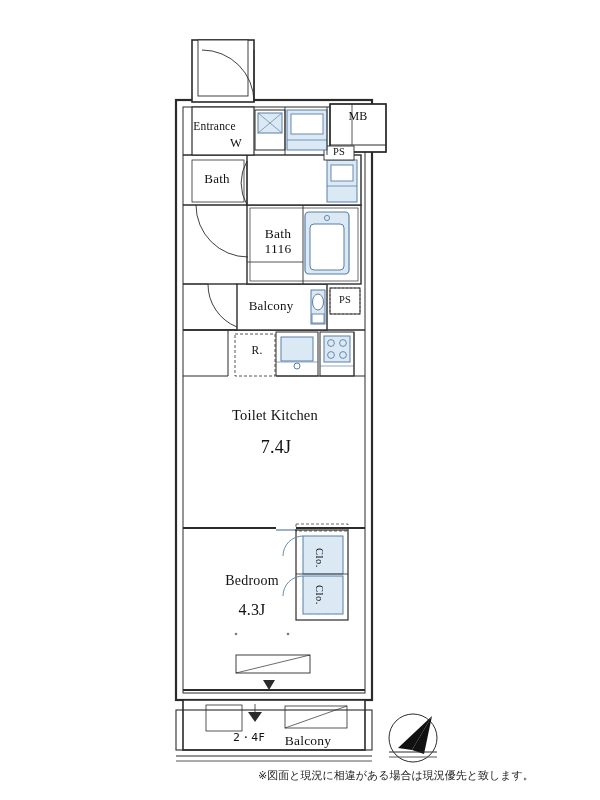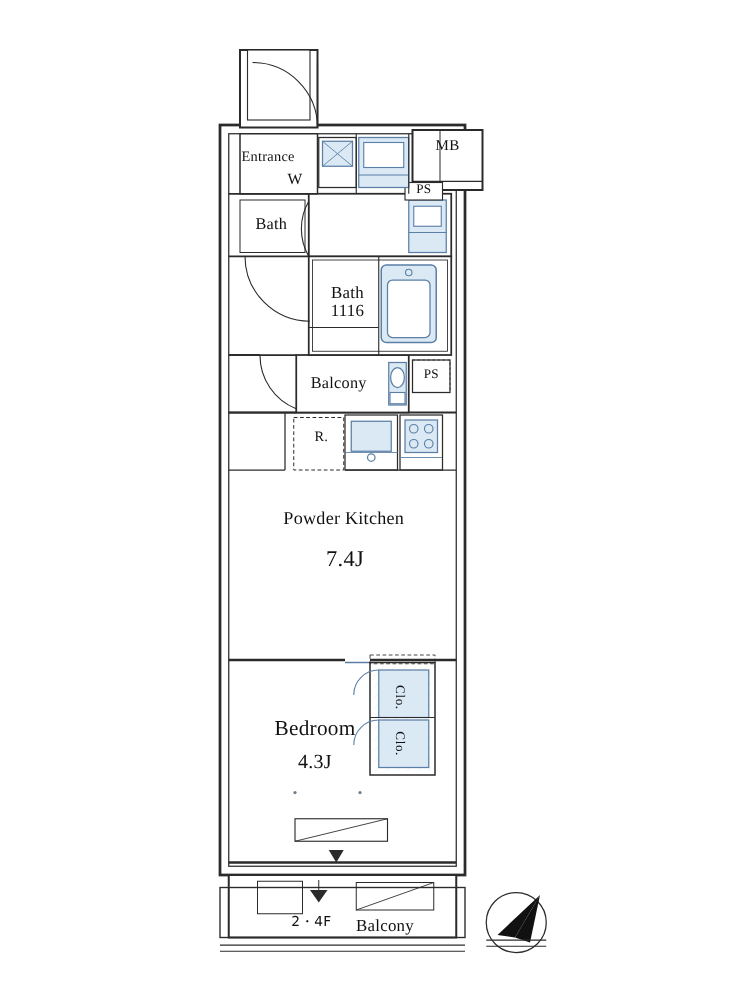--- a/index.html
+++ b/index.html
@@ -231,30 +231,31 @@
 
   <div class="lbl" style="left:253px; top:226px; width:50px; font-size:13.5px;">Bath
 1116</div>
 
   <div class="lbl" style="left:245px; top:299px; width:52px; font-size:13px;">Balcony</div>
 
   <div class="lbl" style="left:333px; top:294px; width:24px; font-size:10.5px;">PS</div>
 
   <div class="lbl" style="left:246px; top:344px; width:22px; font-size:11.5px;">R.</div>
 
-  <div class="lbl" style="left:205px; top:407px; width:140px; font-size:14.5px;">Powder Kitchen</div>
+  <div class="lbl" style="left:205px; top:407px; width:140px; font-size:14.5px;">Toilet Kitchen</div>
 
   <div class="lbl" style="left:246px; top:437px; width:60px; font-size:18px;">7.4J</div>
 
-  <div class="lbl" style="left:200px; top:573px; width:104px; font-size:17px;">Bedroom</div>
+  <div class="lbl" style="left:200px; top:573px; width:104px; font-size:14px;">Bedroom</div>
 
   <div class="lbl" style="left:222px; top:601px; width:60px; font-size:16px;">4.3J</div>
 
   <div class="lbl" style="left:273px; top:733px; width:70px; font-size:13.5px;">Balcony</div>
 
   <div class="lbl" style="left:228px; top:732px; width:42px; font-size:11px; font-family:'DejaVu Sans', sans-serif;">2・4F</div>
 
   <div class="lbl vert" style="left:311px; top:541px; width:14px; height:34px; font-size:10.5px;">Clo.</div>
 
   <div class="lbl vert" style="left:311px; top:578px; width:14px; height:34px; font-size:10.5px;">Clo.</div>
 
+  <div class="note" style="left:258px; top:768px;">※図面と現況に相違がある場合は現況優先と致します。</div>
 
 </div>
 
 </body></html>

